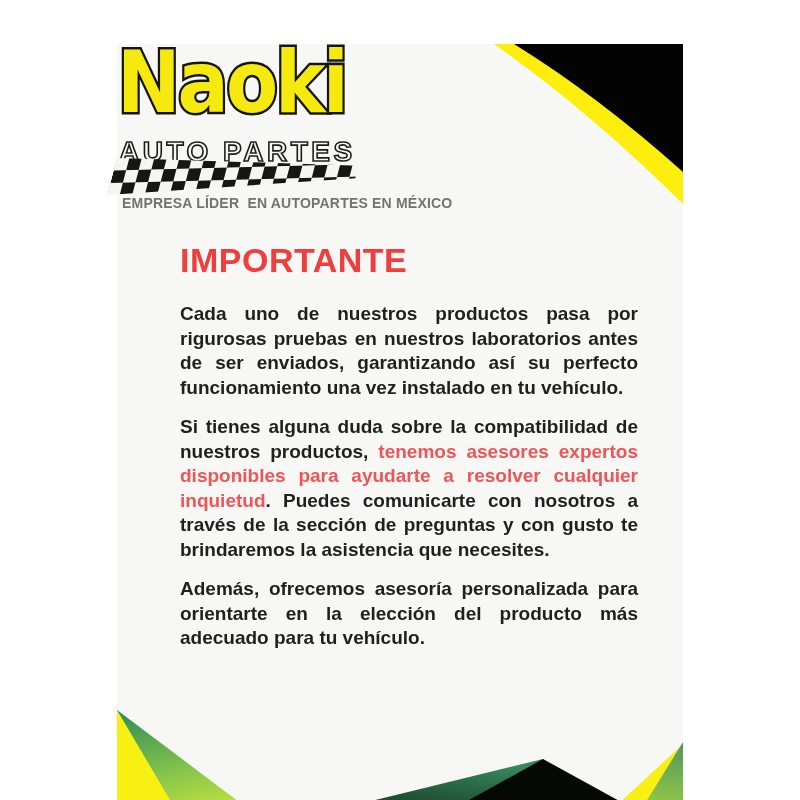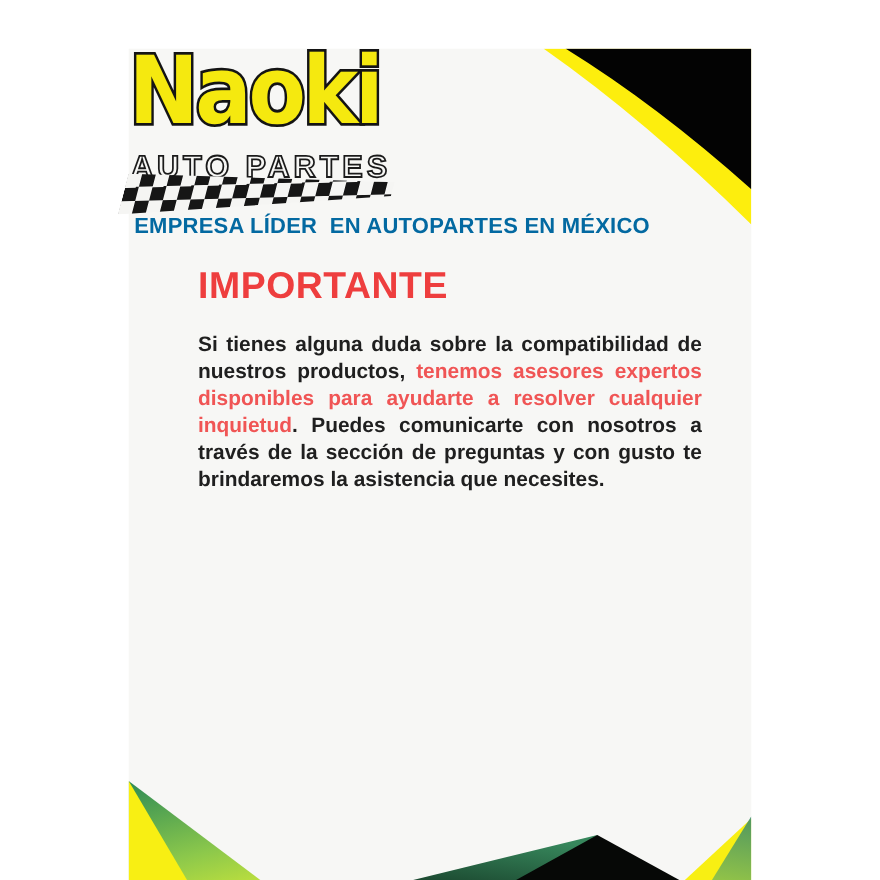--- a/index.html
+++ b/index.html
@@ -34,22 +34,22 @@
   .flag{
     position:absolute;top:114px;left:-5px;width:244px;height:37px;
     background:repeating-conic-gradient(#161616 0% 25%, #f5f5f3 25% 50%);
     background-size:25px 25px;
     transform:skewX(-16deg) rotate(-1.5deg);
     transform-origin:left center;
     clip-path:polygon(0 0, 100% 38%, 100% 72%, 0 100%);
   }
   .tagline{
     position:absolute;top:151px;left:5px;
-    font-weight:bold;font-size:20px;letter-spacing:0.2px;
-    color:#0369a1;white-space:pre;
+    font-weight:bold;font-size:14px;letter-spacing:0.2px;
+    color:#737373;white-space:pre;
   }
   
   .content{
     position:absolute;left:63px;top:196px;width:458px;
   }
   .heading{
     margin:0 0 22px 0;
     font-size:34px;line-height:40px;font-weight:700;letter-spacing:0.5px;
     color:#ee3e3e;
   }
@@ -98,17 +98,19 @@
       <path d="M 397,0 L 566,0 L 566,128 Q 481,52 397,0 Z" fill="#030303"></path>
     </svg>
 
     <div class="logo-naoki">Naoki</div>
     <div class="logo-sub">AUTO PARTES</div>
     <div class="flag"></div>
     <div class="tagline">EMPRESA LÍDER  EN AUTOPARTES EN MÉXICO</div>
 
     <div class="content">
       <h1 class="heading">IMPORTANTE</h1>
+      <p>Cada uno de nuestros productos pasa por rigurosas pruebas en nuestros laboratorios antes de ser enviados, garantizando así su perfecto funcionamiento una vez instalado en tu vehículo.</p>
       <p><span>Si tienes alguna duda sobre la compatibilidad de nuestros productos, </span><span class="red-highlight">tenemos asesores expertos disponibles para ayudarte a resolver cualquier inquietud</span><span>. Puedes comunicarte con nosotros a través de la sección de preguntas y con gusto te brindaremos la asistencia que necesites.</span></p>
+      <p>Además, ofrecemos asesoría personalizada para orientarte en la elección del producto más adecuado para tu vehículo.</p>
     </div>
 
   </div>
 </div>
 
 </body></html>

